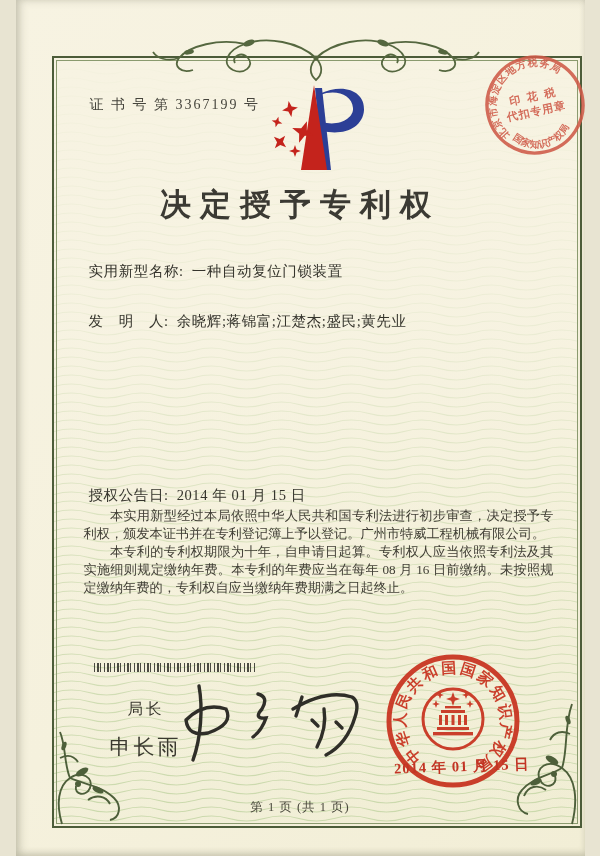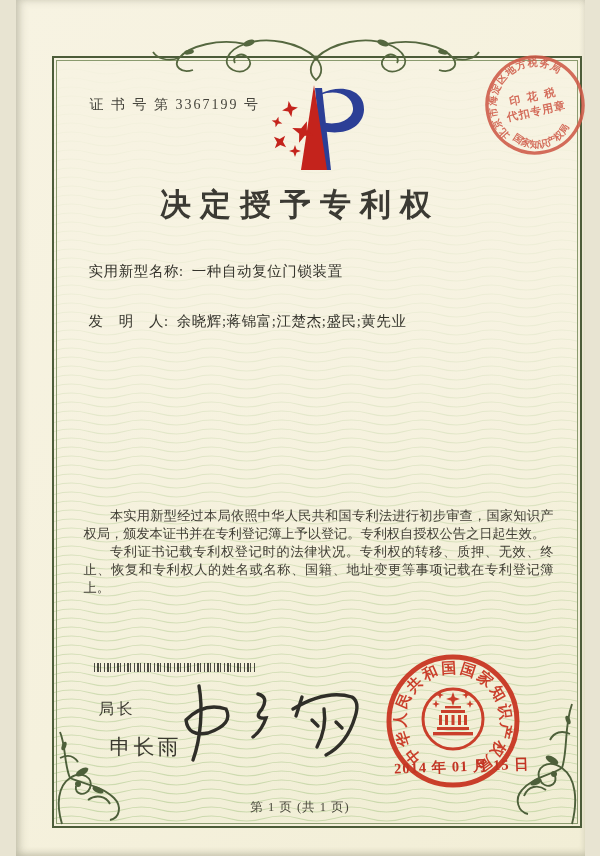--- a/index.html
+++ b/index.html
@@ -24,21 +24,21 @@
     font-size:31px;font-weight:600;letter-spacing:9px;color:#3b3a33;}
   .field-row{position:absolute;left:73px;right:58px;font-size:14.5px;color:#35342c;
     letter-spacing:.6px;white-space:nowrap;}
   .field-row .lbl{margin-right:8px;}
   .r0{top:262px}.r1{top:312px}.r2{top:357px}.r3{top:400px}.r4{top:443px}.r5{top:486px}
   .body-text{position:absolute;left:68px;top:507px;width:470px;font-size:13.2px;
     line-height:1.37;color:#403e35;text-align:justify;}
   .body-text p{margin:0;text-indent:2em;}
   .barcode{position:absolute;left:78px;top:663px;width:162px;height:9px;opacity:.85;
     background:repeating-linear-gradient(90deg,#2e2d28 0 1px,transparent 1px 3px,#2e2d28 3px 5px,transparent 5px 6px,#2e2d28 6px 7px,transparent 7px 10px);}
-  .director-title{position:absolute;left:83px;top:699px;font-size:15.5px;letter-spacing:3px;color:#3a392f;}
+  .director-title{position:absolute;left:112px;top:699px;font-size:15.5px;letter-spacing:3px;color:#3a392f;}
   .director-name{position:absolute;left:94px;top:733px;font-size:21px;letter-spacing:3px;color:#3a392f;}
   .signature{position:absolute;left:150px;top:668px;width:218px;height:104px;}
   .seal{position:absolute;left:366px;top:650px;width:142px;height:142px;opacity:.93;}
   .seal-date{position:absolute;left:378px;top:757px;width:140px;font-size:14.5px;
     color:#c23424;letter-spacing:1px;transform:rotate(-2deg);white-space:nowrap;font-weight:600;}
   .tax-stamp{position:absolute;left:462px;top:48px;width:114px;height:114px;
     transform:rotate(-12deg);opacity:.88;}
   .footer{position:absolute;left:0;top:799px;width:100%;text-align:center;
     font-size:12.5px;color:#49483c;letter-spacing:1px;}
   .ornament{position:absolute;}
@@ -152,24 +152,27 @@
   </svg>
 
   <div class="title">决定授予专利权</div>
 
   <div class="field-row r0">
     <span class="lbl">实用新型名称:</span><span>一种自动复位门锁装置</span>
   </div>
   <div class="field-row r1">
     <span class="lbl">发　明　人:</span><span>余晓辉;蒋锦富;江楚杰;盛民;黄先业</span>
   </div>
+  <div class="field-row r5">
+    <span class="lbl">授权公告日:</span><span>2014 年 01 月 15 日</span>
+  </div>
 
   <div class="body-text">
-    <p>本实用新型经过本局依照中华人民共和国专利法进行初步审查，国家知识产权局，颁发本证书并在专利登记簿上予以登记。专利权自授权公告之日起生效。</p>
-    <p>专利证书记载专利权登记时的法律状况。专利权的转移、质押、无效、终止、恢复和专利权人的姓名或名称、国籍、地址变更等事项记载在专利登记簿上。</p>
+    <p>本实用新型经过本局依照中华人民共和国专利法进行初步审查，决定授予专利权，颁发本证书并在专利登记簿上予以登记。广州市特威工程机械有限公司。</p>
+    <p>本专利的专利权期限为十年，自申请日起算。专利权人应当依照专利法及其实施细则规定缴纳年费。本专利的年费应当在每年 08 月 16 日前缴纳。未按照规定缴纳年费的，专利权自应当缴纳年费期满之日起终止。</p>
   </div>
 
   <div class="barcode"></div>
 
   <div class="director-title">局长</div>
   <div class="director-name">申长雨</div>
 
   <svg class="signature" viewBox="0 0 218 104">
     <g stroke="#2f2e28" fill="none" stroke-width="3.4" stroke-linecap="round">
       <path d="M33,18 C37,40 35,70 27,92"></path>

